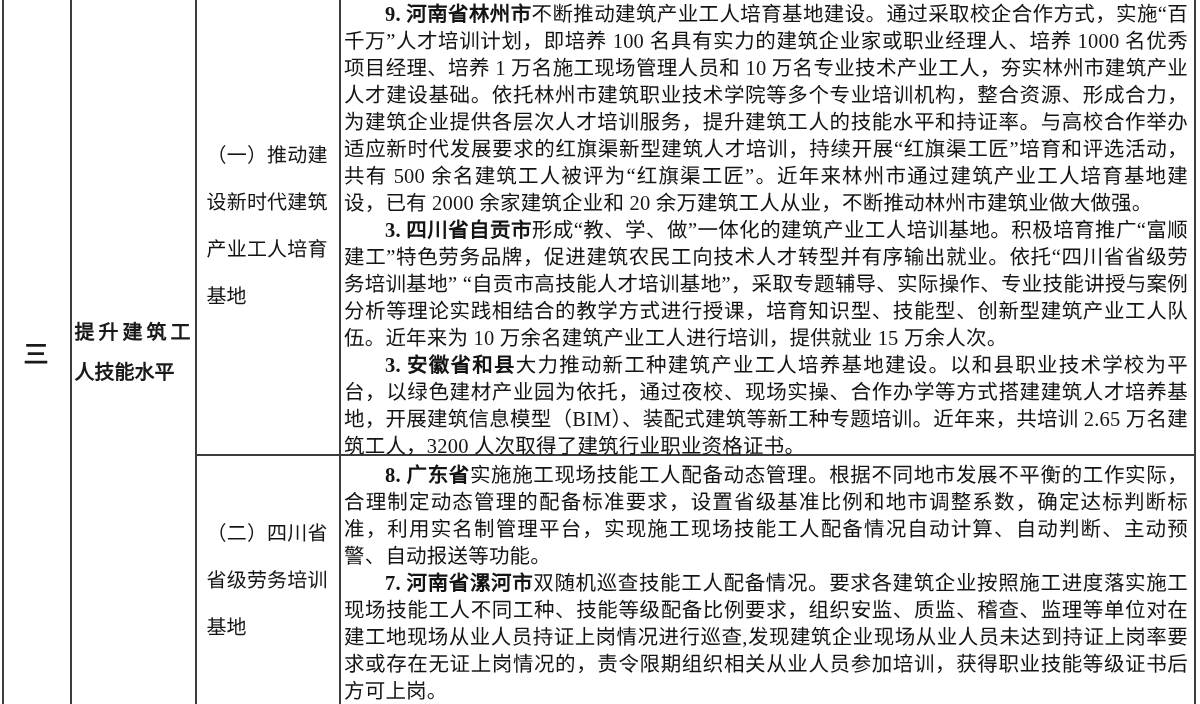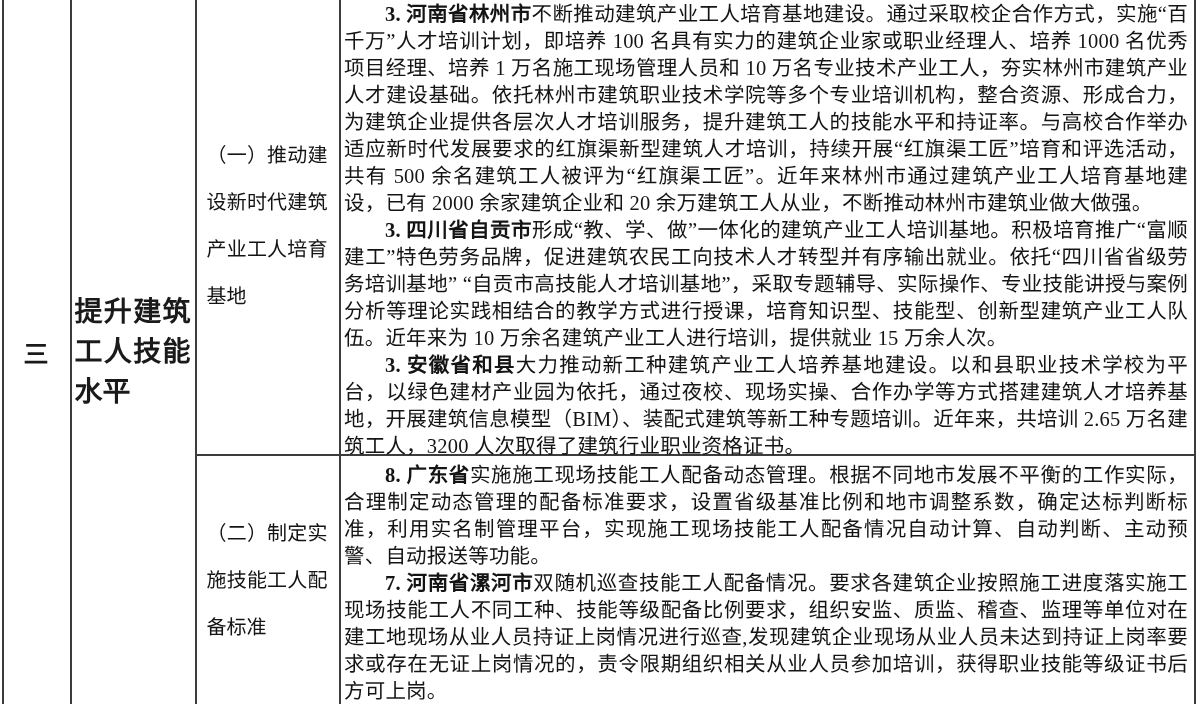--- a/index.html
+++ b/index.html
@@ -14,21 +14,21 @@
   .vline{position:absolute;top:0;height:704px;width:2px;background:#3c3c3c;}
   .hline{position:absolute;height:2px;background:#3c3c3c;}
   .cell{position:absolute;display:flex;align-items:center;justify-content:center;}
   .index-text{
     font-family:"Liberation Sans","DejaVu Sans",sans-serif;
     font-weight:bold;font-size:25px;color:#1a1a1a;
   }
   .category-text{
     width:116px;
     font-family:"Liberation Sans","DejaVu Sans",sans-serif;
-    font-weight:bold;font-size:28px;line-height:40px;
+    font-weight:bold;font-size:20px;line-height:40px;
     text-align:justify;color:#1a1a1a;
   }
   .measure-text{
     width:121px;
     font-size:20px;line-height:47px;
     text-align:justify;
     color:#141414;
   }
   .content-cell{
     position:absolute;
@@ -57,25 +57,25 @@
 
   <div class="cell" style="left:72px;top:0;width:121px;height:704px;">
     <div class="category-text">提升建筑工人技能水平</div>
   </div>
 
   <div class="cell" style="left:197px;top:0;width:140px;height:452px;">
     <div class="measure-text">（一）推动建设新时代建筑产业工人培育基地</div>
   </div>
 
   <div class="cell" style="left:197px;top:456px;width:140px;height:248px;">
-    <div class="measure-text">（二）制定实施技能工人配备标准</div>
+    <div class="measure-text">（二）四川省省级劳务培训基地</div>
   </div>
 
   <div class="content-cell" style="left:341px;top:0;width:844px;height:453px;padding:1px 3px 0 3px;">
-    <p><span class="lead">3. 河南省林州市</span><span>不断推动建筑产业工人培育基地建设。通过采取校企合作方式，实施“百千万”人才培训计划，即培养 100 名具有实力的建筑企业家或职业经理人、培养 1000 名优秀项目经理、培养 1 万名施工现场管理人员和 10 万名专业技术产业工人，夯实林州市建筑产业人才建设基础。依托林州市建筑职业技术学院等多个专业培训机构，整合资源、形成合力，为建筑企业提供各层次人才培训服务，提升建筑工人的技能水平和持证率。与高校合作举办适应新时代发展要求的红旗渠新型建筑人才培训，持续开展“红旗渠工匠”培育和评选活动，共有 500 余名建筑工人被评为“红旗渠工匠”。近年来林州市通过建筑产业工人培育基地建设，已有 2000 余家建筑企业和 20 余万建筑工人从业，不断推动林州市建筑业做大做强。</span></p>
+    <p><span class="lead">9. 河南省林州市</span><span>不断推动建筑产业工人培育基地建设。通过采取校企合作方式，实施“百千万”人才培训计划，即培养 100 名具有实力的建筑企业家或职业经理人、培养 1000 名优秀项目经理、培养 1 万名施工现场管理人员和 10 万名专业技术产业工人，夯实林州市建筑产业人才建设基础。依托林州市建筑职业技术学院等多个专业培训机构，整合资源、形成合力，为建筑企业提供各层次人才培训服务，提升建筑工人的技能水平和持证率。与高校合作举办适应新时代发展要求的红旗渠新型建筑人才培训，持续开展“红旗渠工匠”培育和评选活动，共有 500 余名建筑工人被评为“红旗渠工匠”。近年来林州市通过建筑产业工人培育基地建设，已有 2000 余家建筑企业和 20 余万建筑工人从业，不断推动林州市建筑业做大做强。</span></p>
     <p><span class="lead">3. 四川省自贡市</span><span>形成“教、学、做”一体化的建筑产业工人培训基地。积极培育推广“富顺建工”特色劳务品牌，促进建筑农民工向技术人才转型并有序输出就业。依托“四川省省级劳务培训基地” “自贡市高技能人才培训基地”，采取专题辅导、实际操作、专业技能讲授与案例分析等理论实践相结合的教学方式进行授课，培育知识型、技能型、创新型建筑产业工人队伍。近年来为 10 万余名建筑产业工人进行培训，提供就业 15 万余人次。</span></p>
     <p><span class="lead">3. 安徽省和县</span><span>大力推动新工种建筑产业工人培养基地建设。以和县职业技术学校为平台，以绿色建材产业园为依托，通过夜校、现场实操、合作办学等方式搭建建筑人才培养基地，开展建筑信息模型（BIM）、装配式建筑等新工种专题培训。近年来，共培训 2.65 万名建筑工人，3200 人次取得了建筑行业职业资格证书。</span></p>
   </div>
 
   <div class="content-cell" style="left:341px;top:457px;width:844px;height:242px;padding:5px 3px 0 3px;">
     <p><span class="lead">8. 广东省</span><span>实施施工现场技能工人配备动态管理。根据不同地市发展不平衡的工作实际，合理制定动态管理的配备标准要求，设置省级基准比例和地市调整系数，确定达标判断标准，利用实名制管理平台，实现施工现场技能工人配备情况自动计算、自动判断、主动预警、自动报送等功能。</span></p>
     <p><span class="lead">7. 河南省漯河市</span><span>双随机巡查技能工人配备情况。要求各建筑企业按照施工进度落实施工现场技能工人不同工种、技能等级配备比例要求，组织安监、质监、稽查、监理等单位对在建工地现场从业人员持证上岗情况进行巡查,发现建筑企业现场从业人员未达到持证上岗率要求或存在无证上岗情况的，责令限期组织相关从业人员参加培训，获得职业技能等级证书后方可上岗。</span></p>
   </div>
 
 </div>

